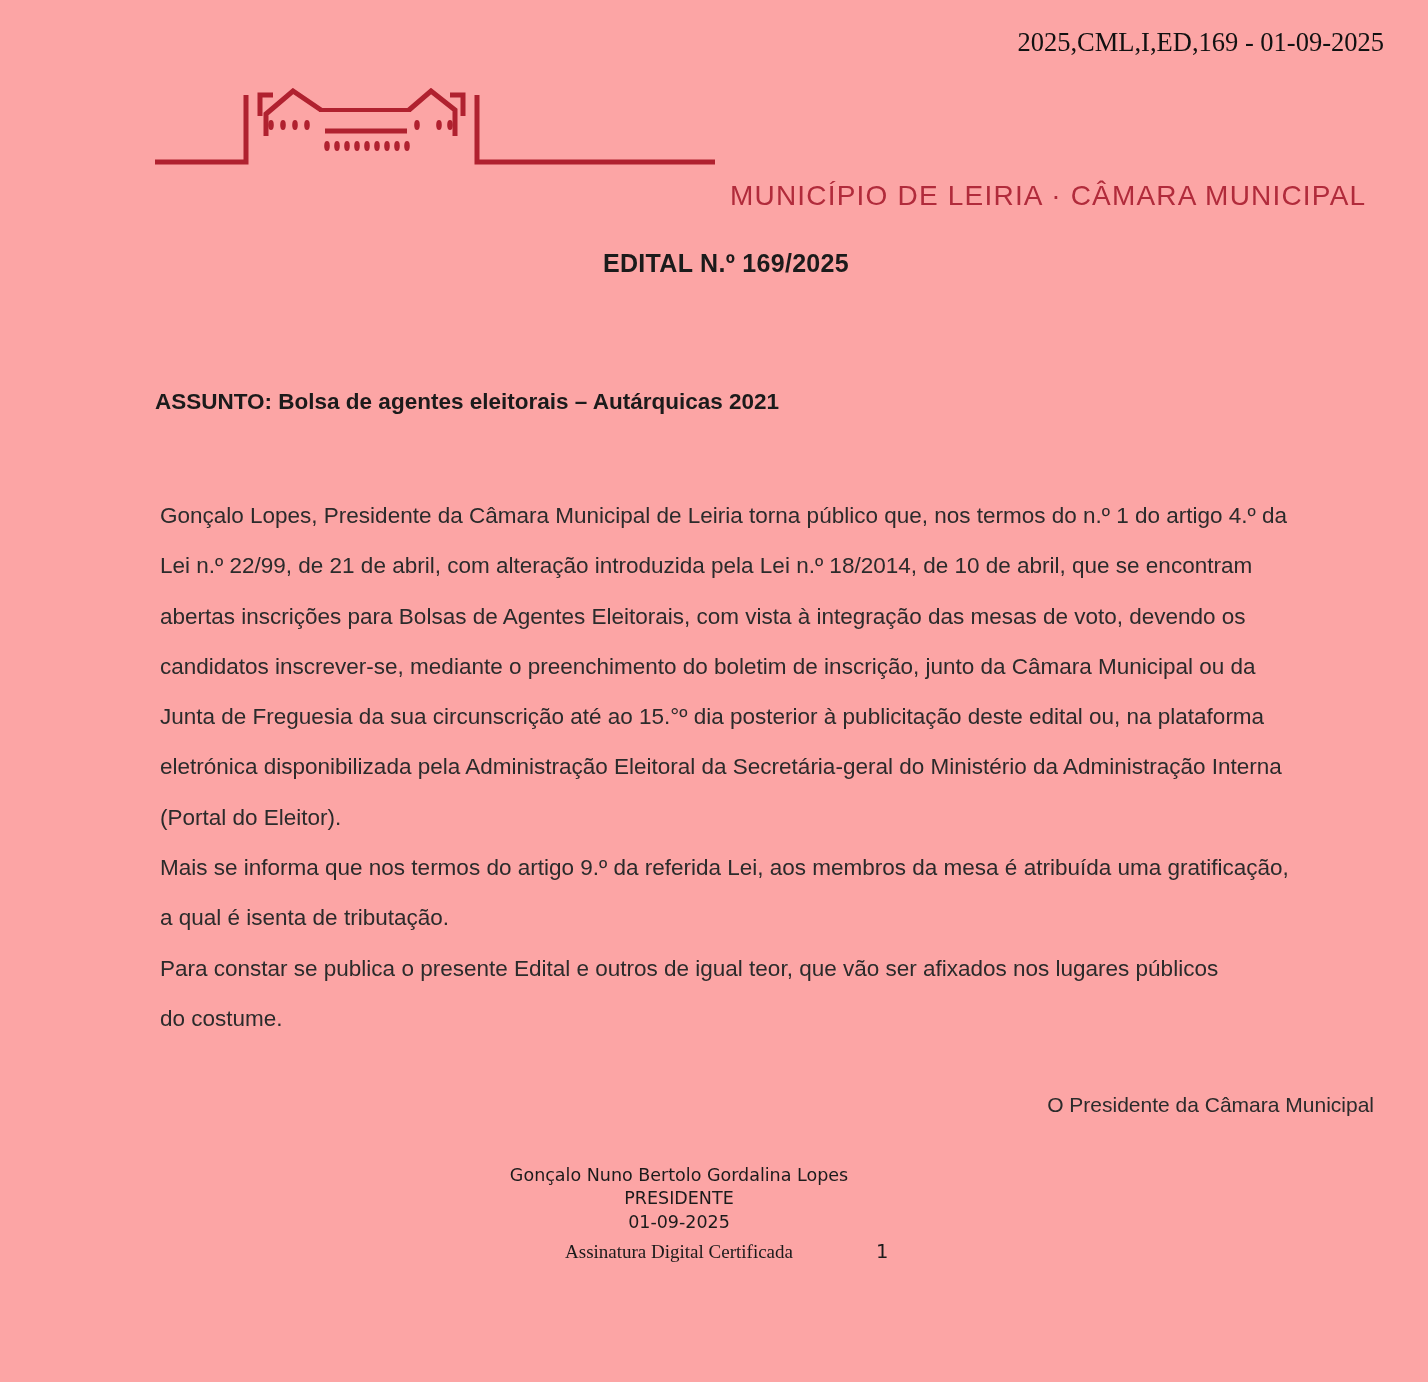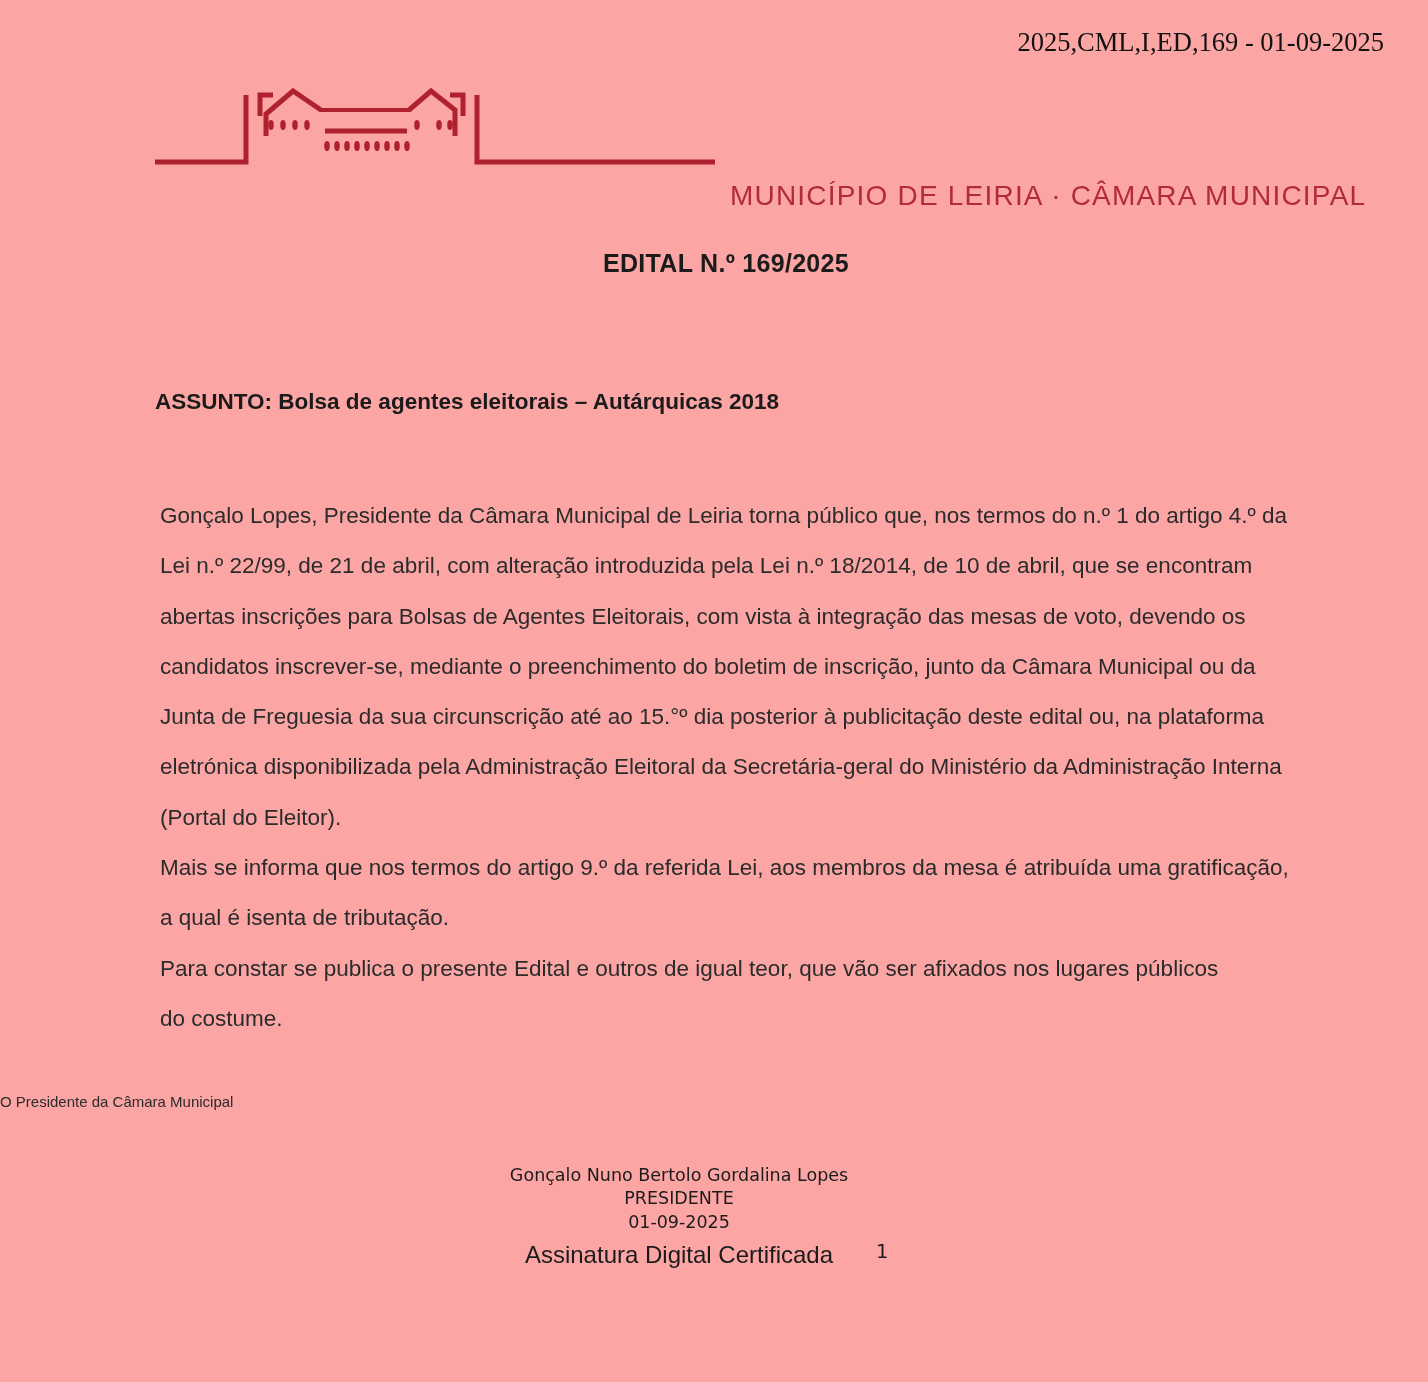--- a/index.html
+++ b/index.html
@@ -72,43 +72,43 @@
     font-size: 22.5px;
     line-height: 50.3px;
     color: #2b2b2b;
     white-space: pre-line;
   }
   .closing-line {
     position: absolute;
     left: 0;
     top: 1093px;
     width: 1374px;
-    text-align: left;
-    font-size: 15px;
+    text-align: right;
+    font-size: 21px;
     color: #2b2b2b;
   }
   .signature-block {
     position: absolute;
     left: 0;
     top: 1164px;
     width: 1358px;
     text-align: center;
     font-family: "DejaVu Sans", sans-serif;
     font-size: 17.5px;
     line-height: 23.3px;
     color: #1b1b1b;
   }
   .certification-line {
     position: absolute;
     left: 0;
     top: 1241px;
     width: 1358px;
     text-align: center;
-    font-family: Liberation Sans, sans-serif;
-    font-size: 24px;
+    font-family: Liberation Serif, serif;
+    font-size: 19px;
     color: #1b1b1b;
   }
   .page-number {
     position: absolute;
     left: 876px;
     top: 1240px;
     font-family: "DejaVu Sans", sans-serif;
     font-size: 19.5px;
     color: #1b1b1b;
   }
@@ -159,21 +159,21 @@
       <ellipse cx="232" cy="58" rx="2.8" ry="5"></ellipse>
       <ellipse cx="242" cy="58" rx="2.8" ry="5"></ellipse>
       <ellipse cx="252" cy="58" rx="2.8" ry="5"></ellipse>
     </g>
   </svg>
 
   <div class="org-name">MUNICÍPIO DE LEIRIA · CÂMARA MUNICIPAL</div>
 
   <div class="doc-title">EDITAL N.º 169/2025</div>
 
-  <div class="subject-line">ASSUNTO: Bolsa de agentes eleitorais – Autárquicas 2018</div>
+  <div class="subject-line">ASSUNTO: Bolsa de agentes eleitorais – Autárquicas 2021</div>
 
   <div class="body-text">Gonçalo Lopes, Presidente da Câmara Municipal de Leiria torna público que, nos termos do n.º 1 do artigo 4.º da
 Lei n.º 22/99, de 21 de abril, com alteração introduzida pela Lei n.º 18/2014, de 10 de abril, que se encontram
 abertas inscrições para Bolsas de Agentes Eleitorais, com vista à integração das mesas de voto, devendo os
 candidatos inscrever-se, mediante o preenchimento do boletim de inscrição, junto da Câmara Municipal ou da
 Junta de Freguesia da sua circunscrição até ao 15.°º dia posterior à publicitação deste edital ou, na plataforma
 eletrónica disponibilizada pela Administração Eleitoral da Secretária-geral do Ministério da Administração Interna
 (Portal do Eleitor).
 Mais se informa que nos termos do artigo 9.º da referida Lei, aos membros da mesa é atribuída uma gratificação,
 a qual é isenta de tributação.

